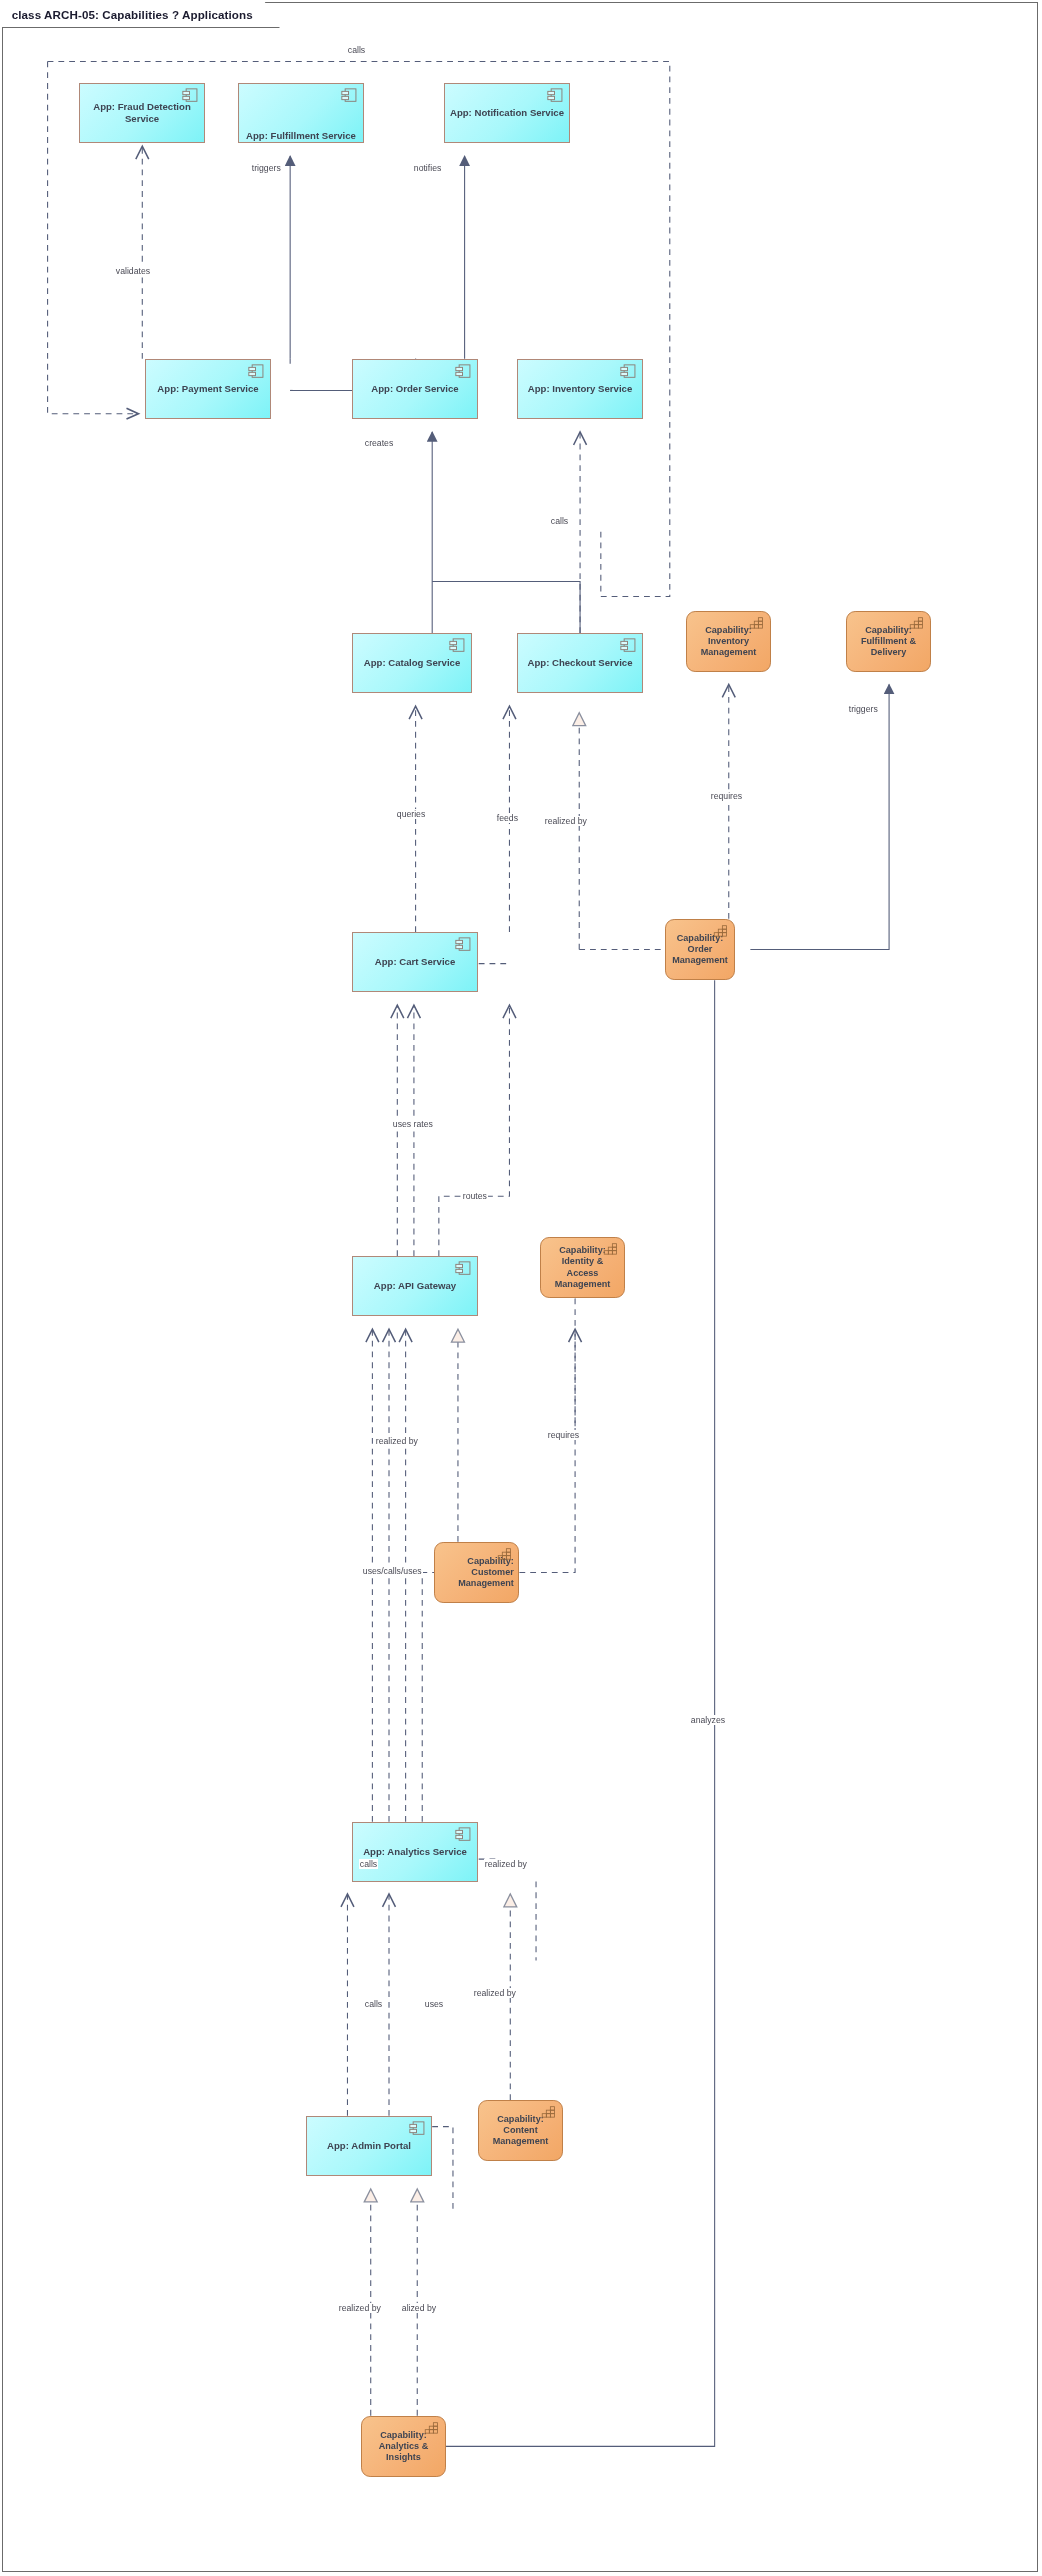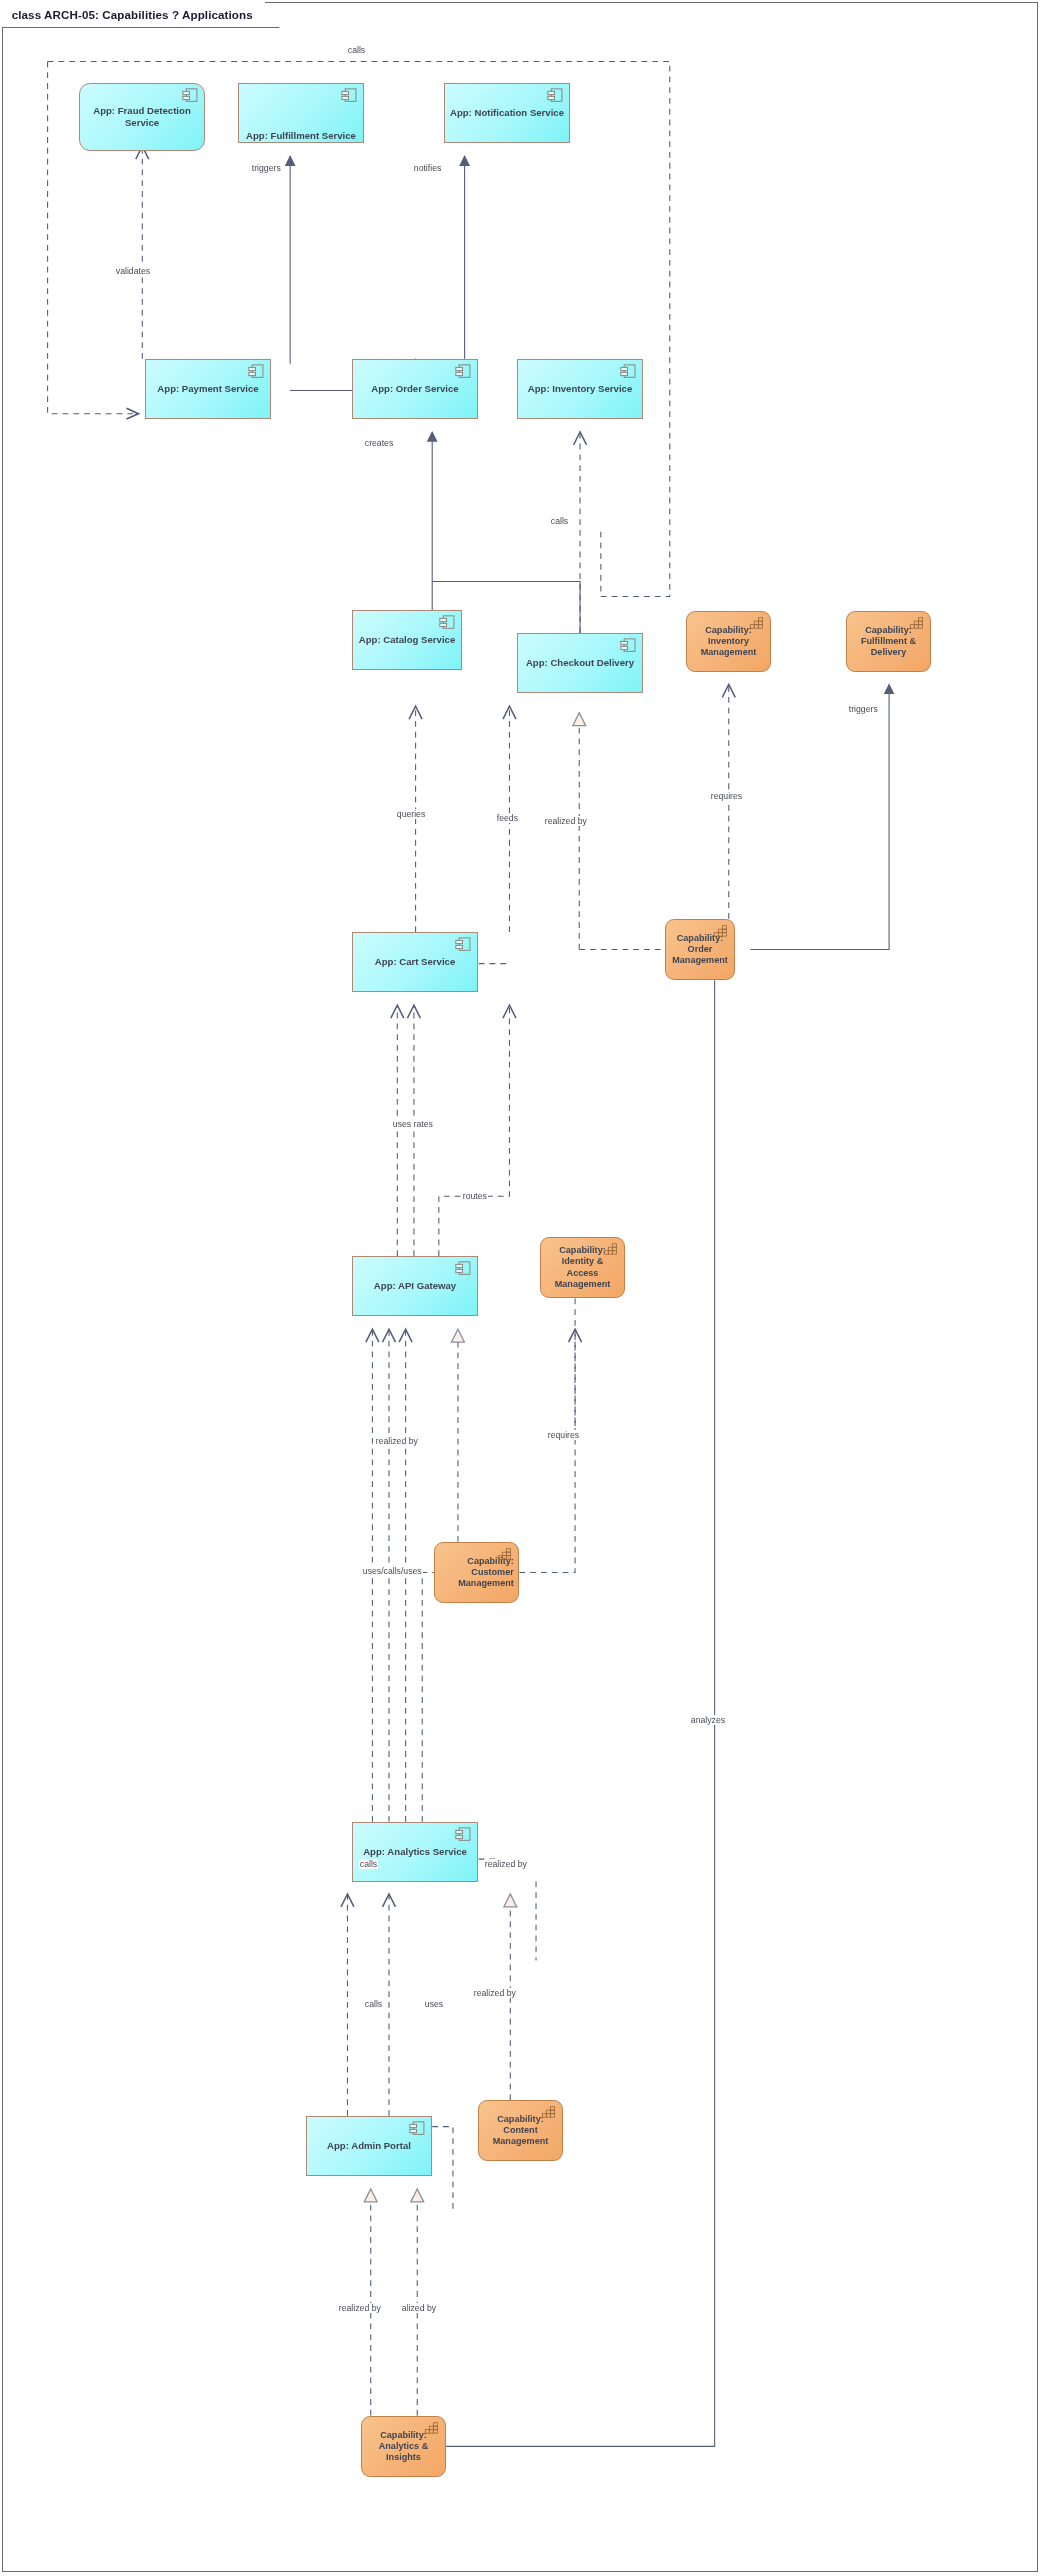--- a/index.html
+++ b/index.html
@@ -103,21 +103,21 @@
       <path d="M446,2908 L446,2635" stroke-dasharray="7,6" marker-end="url(#m-tri)"></path>
       <path d="M502,2908 L502,2635" stroke-dasharray="7,6" marker-end="url(#m-tri)"></path>
 
       <path d="M520,2560 L545,2560 L545,2665" stroke-dasharray="7,6"></path>
 
       <path d="M576,2238 L600,2238" stroke-dasharray="7,6"></path>
     </g>
   </svg>
 
   <div id="nodes-host">
-      <div class="nodebox app-node" style="left: 79px; top: 83px; width: 126px; height: 68px; border-radius: 11px;">
+      <div class="nodebox app-node" style="left: 79px; top: 83px; width: 126px; height: 60px;">
         <span class="icon-wrap"><svg width="16.6" height="15" viewBox="0 0 20 18">
             <rect x="5" y="1" width="13" height="15" fill="none" stroke="#8a7a72" stroke-width="1.1"></rect>
             <rect x="1" y="4" width="8" height="4" fill="#d9fbfd" stroke="#8a7a72" stroke-width="1.1"></rect>
             <rect x="1" y="10" width="8" height="4" fill="#d9fbfd" stroke="#8a7a72" stroke-width="1.1"></rect>
           </svg></span>
         <span class="node-label">App: Fraud Detection Service</span>
       </div>
       <div class="nodebox app-node" style="left: 238px; top: 83px; width: 126px; height: 60px; align-items: flex-end;">
         <span class="icon-wrap"><svg width="16.6" height="15" viewBox="0 0 20 18">
             <rect x="5" y="1" width="13" height="15" fill="none" stroke="#8a7a72" stroke-width="1.1"></rect>
@@ -151,35 +151,35 @@
         <span class="node-label">App: Order Service</span>
       </div>
       <div class="nodebox app-node" style="left: 517px; top: 359px; width: 126px; height: 60px;">
         <span class="icon-wrap"><svg width="16.6" height="15" viewBox="0 0 20 18">
             <rect x="5" y="1" width="13" height="15" fill="none" stroke="#8a7a72" stroke-width="1.1"></rect>
             <rect x="1" y="4" width="8" height="4" fill="#d9fbfd" stroke="#8a7a72" stroke-width="1.1"></rect>
             <rect x="1" y="10" width="8" height="4" fill="#d9fbfd" stroke="#8a7a72" stroke-width="1.1"></rect>
           </svg></span>
         <span class="node-label">App: Inventory Service</span>
       </div>
-      <div class="nodebox app-node" style="left: 352px; top: 610px; width: 110px; height: 60px;">
+      <div class="nodebox app-node" style="left: 352px; top: 633px; width: 120px; height: 60px;">
         <span class="icon-wrap"><svg width="16.6" height="15" viewBox="0 0 20 18">
             <rect x="5" y="1" width="13" height="15" fill="none" stroke="#8a7a72" stroke-width="1.1"></rect>
             <rect x="1" y="4" width="8" height="4" fill="#d9fbfd" stroke="#8a7a72" stroke-width="1.1"></rect>
             <rect x="1" y="10" width="8" height="4" fill="#d9fbfd" stroke="#8a7a72" stroke-width="1.1"></rect>
           </svg></span>
         <span class="node-label">App: Catalog Service</span>
       </div>
       <div class="nodebox app-node" style="left: 517px; top: 633px; width: 126px; height: 60px;">
         <span class="icon-wrap"><svg width="16.6" height="15" viewBox="0 0 20 18">
             <rect x="5" y="1" width="13" height="15" fill="none" stroke="#8a7a72" stroke-width="1.1"></rect>
             <rect x="1" y="4" width="8" height="4" fill="#d9fbfd" stroke="#8a7a72" stroke-width="1.1"></rect>
             <rect x="1" y="10" width="8" height="4" fill="#d9fbfd" stroke="#8a7a72" stroke-width="1.1"></rect>
           </svg></span>
-        <span class="node-label">App: Checkout Delivery</span>
+        <span class="node-label">App: Checkout Service</span>
       </div>
       <div class="nodebox cap-node" style="left: 686px; top: 611px; width: 85px; height: 61px;">
         <span class="icon-wrap"><svg width="16.6" height="15" viewBox="0 0 20 18">
             <g fill="none" stroke="#9a6a3c" stroke-width="1">
               <rect x="12.5" y="2" width="5" height="4.2"></rect>
               <rect x="7.6" y="6.2" width="5" height="4.2"></rect>
               <rect x="12.5" y="6.2" width="5" height="4.2"></rect>
               <rect x="2.7" y="10.4" width="5" height="4.2"></rect>
               <rect x="7.6" y="10.4" width="5" height="4.2"></rect>
               <rect x="12.5" y="10.4" width="5" height="4.2"></rect>

